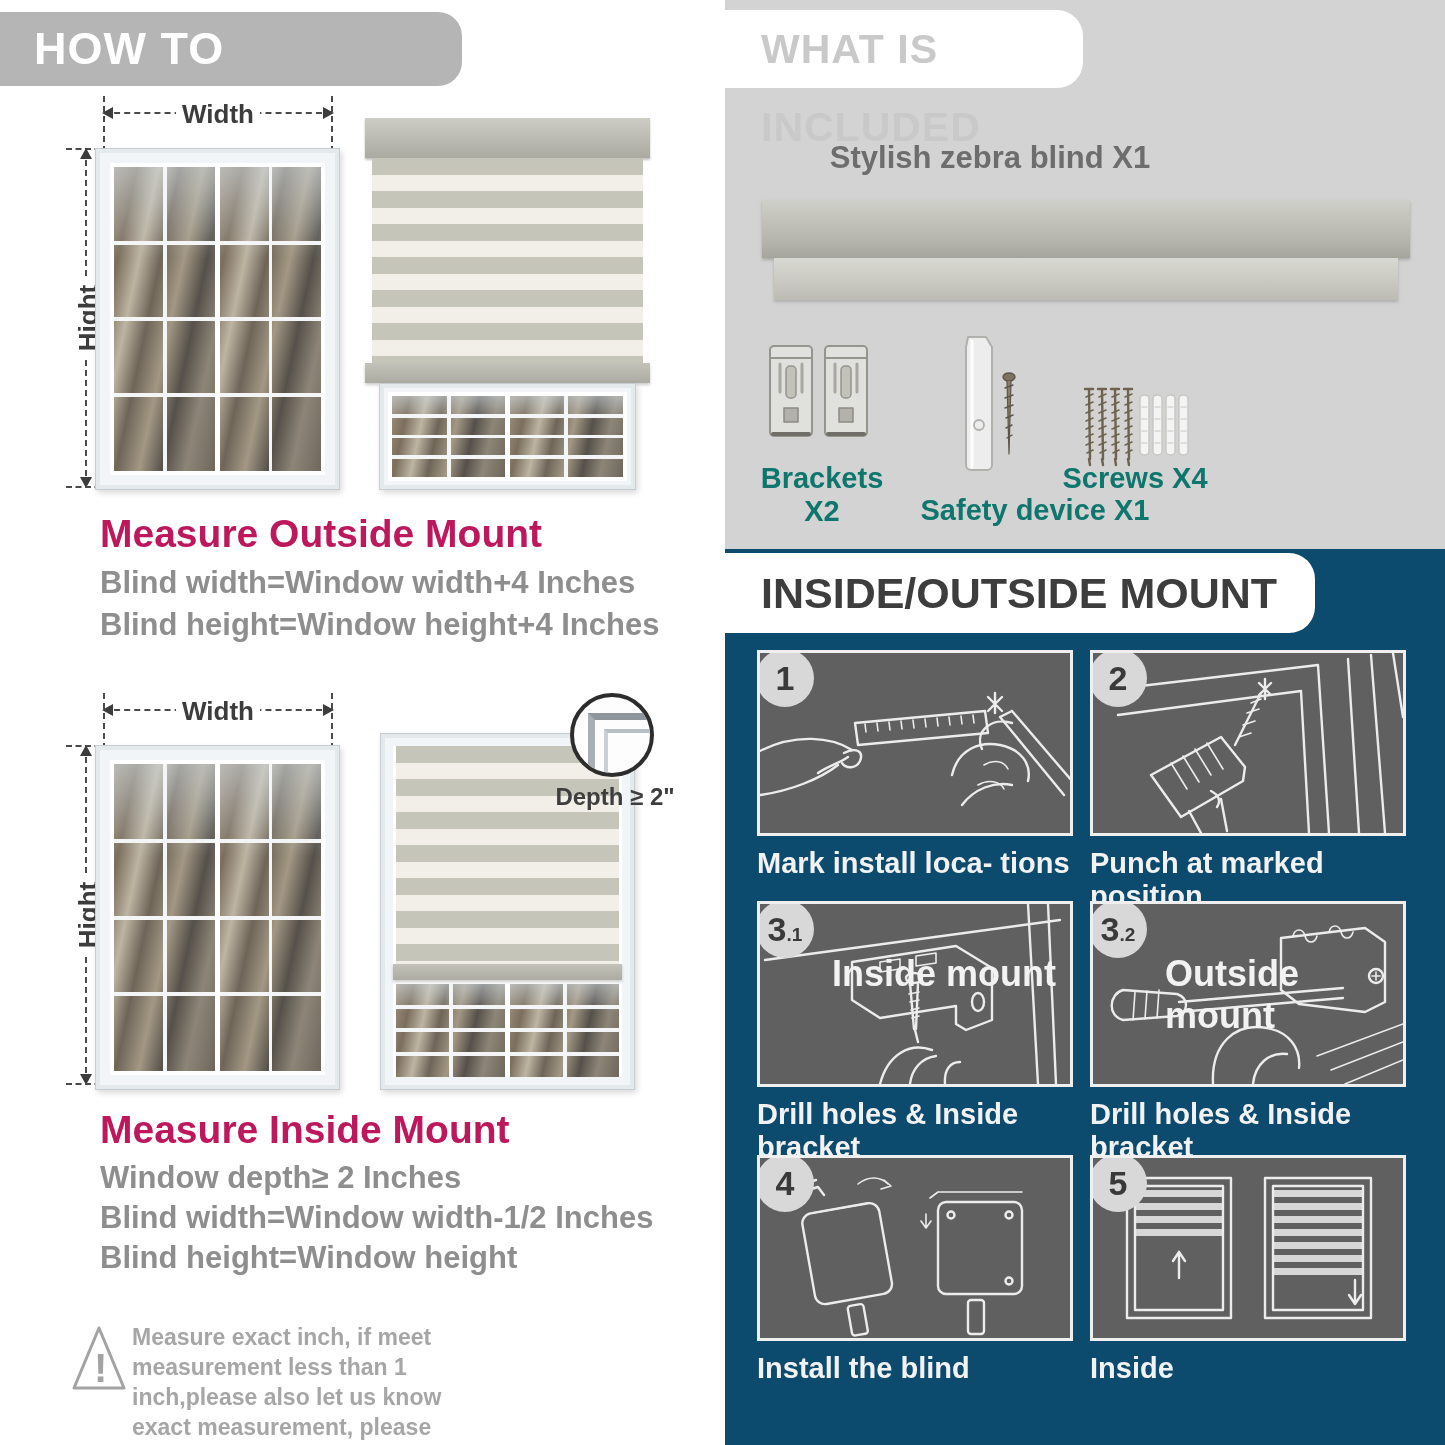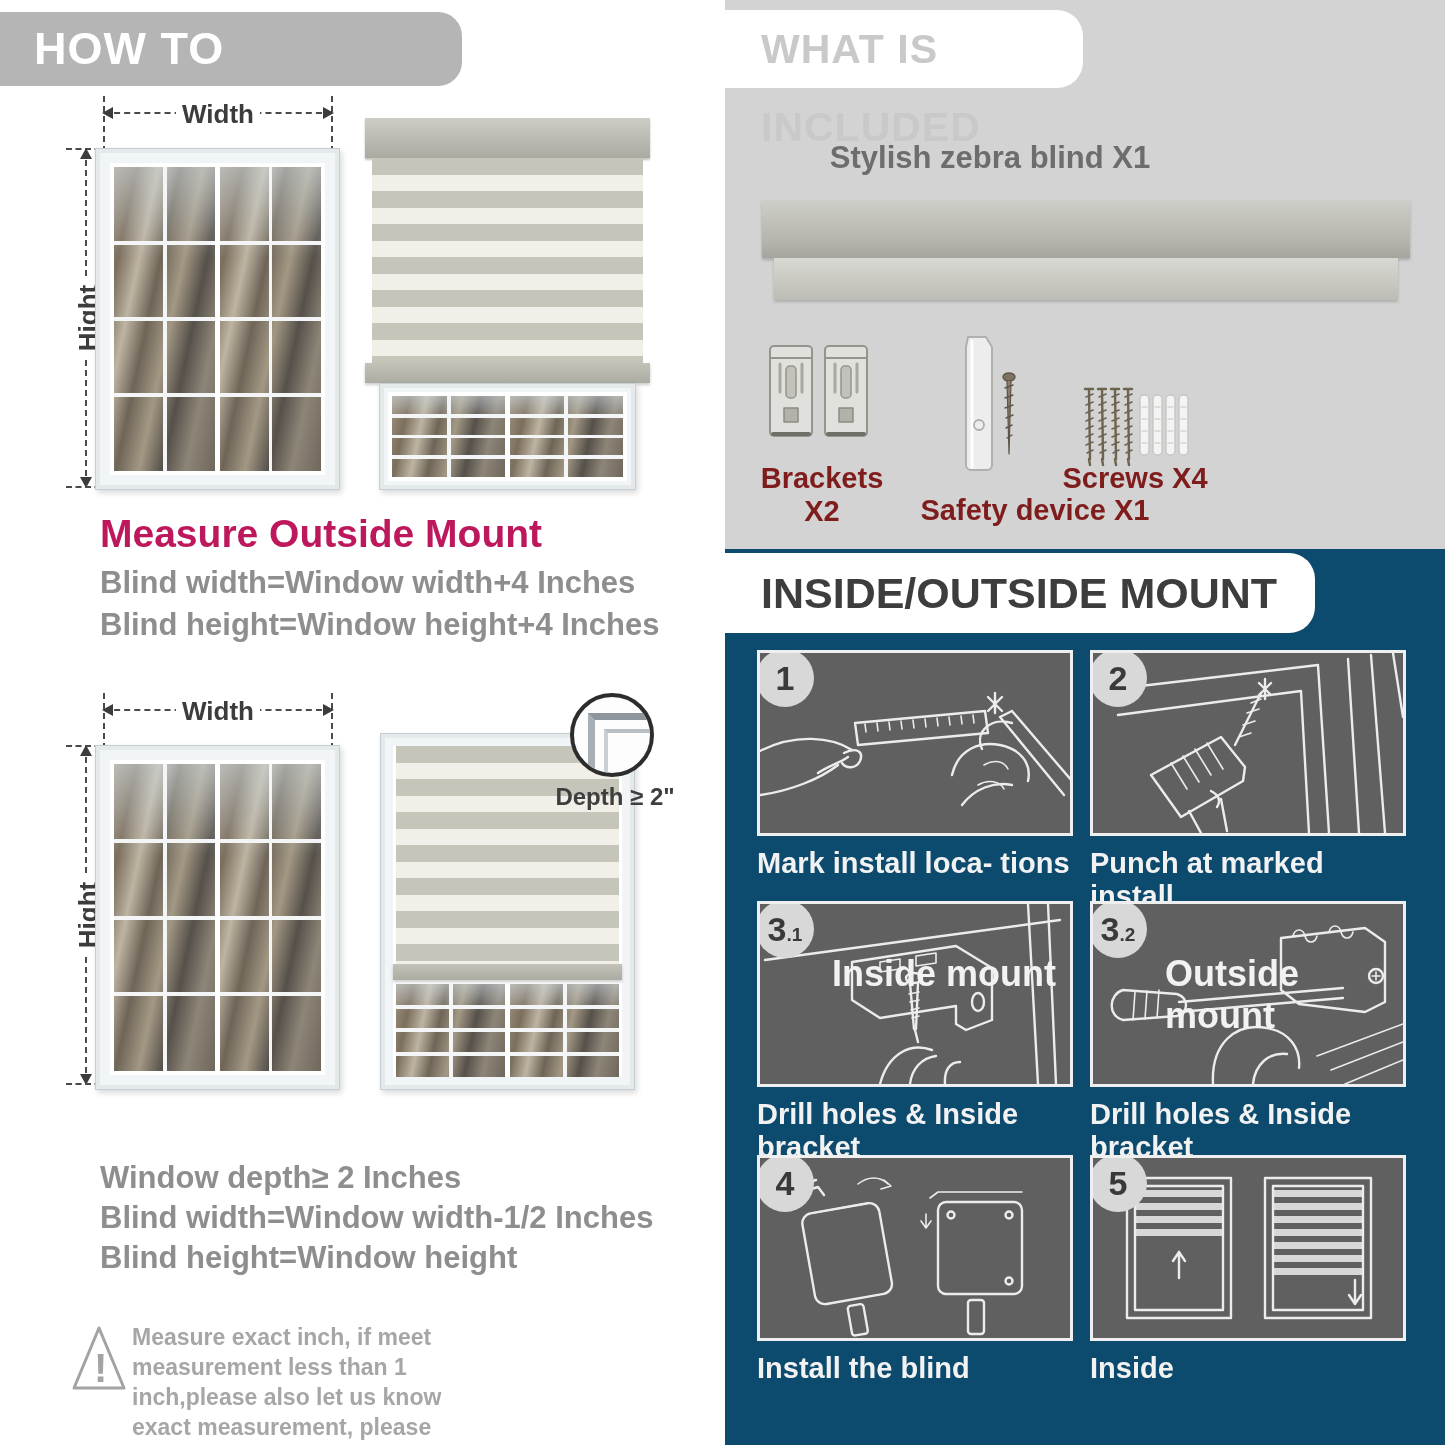--- a/index.html
+++ b/index.html
@@ -52,21 +52,21 @@
   .warn-bang{color:#a3a3a3;font-size:40px;}
 
   
   .right-top{left:725px;top:0;width:720px;height:549px;background:#d3d3d3;}
   .included-band{left:0;top:10px;width:358px;height:78px;background:#ffffff;border-radius:0 26px 26px 0;
                  color:#c9c9c9;font-size:41px;line-height:78px;padding-left:36px;box-sizing:border-box;letter-spacing:1px;}
   .blind-name{left:0;top:140px;width:530px;text-align:center;color:#6d6d6d;font-size:31px;}
   .rail-main{left:37px;top:200px;width:648px;height:58px;background:linear-gradient(180deg,#cfcfc9 0%,#b5b5ad 70%,#a5a59d 100%);
              box-shadow:0 2px 3px rgba(0,0,0,.2);}
   .rail-lip{left:49px;top:258px;width:624px;height:42px;background:linear-gradient(180deg,#d9d9d3,#bcbcb4);box-shadow:0 2px 3px rgba(0,0,0,.18);}
-  .item-label{color:#7f1d1d;font-size:29px;text-align:center;}
+  .item-label{color:#0f766e;font-size:29px;text-align:center;}
 
   
   .right-bottom{left:725px;top:549px;width:720px;height:896px;background:#0c4a6e;}
   .mount-band{left:0;top:4px;width:590px;height:80px;background:#ffffff;border-radius:0 26px 26px 0;
               color:#3d3d3d;font-size:43px;line-height:80px;padding-left:36px;box-sizing:border-box;}
   .panel{position:absolute;width:316px;}
   .panel-box{position:relative;height:186px;border:3px solid #efefef;background:#606060;box-sizing:border-box;overflow:hidden;}
   .badge{position:absolute;left:-4px;top:-4px;width:58px;height:58px;border-radius:50%;background:#d8d8d8;
          color:#3a3a3a;display:flex;align-items:center;justify-content:center;font-size:34px;}
   .badge .sub{font-size:19px;margin-top:12px;}
@@ -164,20 +164,21 @@
       </div>
     </div>
 
     <div class="abs magnifier" style="left:570px;top:0;">
       <div class="mag-l1"></div>
       <div class="mag-l2"></div>
     </div>
     <div class="abs depth-label" style="left:540px;top:90px;width:150px;">Depth ≥ 2"</div>
   </div>
 
+  <div class="abs sec-title" style="left:100px;top:1108px;">Measure Inside Mount</div>
   <div class="abs sec-line" style="left:100px;top:1160px;">Window depth≥ 2 Inches</div>
   <div class="abs sec-line" style="left:100px;top:1200px;">Blind width=Window width-1/2 Inches</div>
   <div class="abs sec-line" style="left:100px;top:1240px;">Blind height=Window height</div>
 
   <div class="abs" style="left:70px;top:1318px;width:400px;height:90px;">
     <svg class="abs" width="58" height="76" viewBox="0 0 58 76" style="left:0;top:2px;">
       <path d="M29,8 L54,68 L4,68 Z" fill="none" stroke="#a3a3a3" stroke-width="3" stroke-linejoin="round"></path>
     </svg>
     <span class="abs warn-bang" style="left:24px;top:28px;">!</span>
     <div class="abs warn-text" style="left:62px;top:4px;width:330px;">Measure exact inch, if meet measurement less than 1 inch,please also let us know exact measurement, please do not leave it</div>
@@ -303,21 +304,21 @@
           <path d="M58,122 L128,84 L152,114 L150,128 L88,164 Z"></path>
           <path class="thin" d="M78,110 l16,26 M90,103 l16,26 M102,96 l16,26 M114,90 l16,26"></path>
           <path d="M96,158 L108,180 M128,146 L134,178"></path>
           <path d="M118,138 c8,4 10,10 6,16"></path>
         </svg>
         <div class="badge">
           <span>2</span>
             <span class="sub"></span>
         </div>
       </div>
-      <div class="caption">Punch at  marked install</div>
+      <div class="caption">Punch at  marked position</div>
     </div>
 
     <div class="panel" style="left:32px;top:352px;">
       <div class="panel-box">
         <svg class="lineart" viewBox="0 0 310 180">
           <path d="M5,56 L300,16"></path>
           <path d="M268,0 L278,180 M288,0 L296,180"></path>
           <path d="M92,58 L196,42 L232,64 L232,116 L206,126 L196,120 L196,102 L120,114 L92,96 Z"></path>
           <path class="thin" d="M120,58 l20,-3 v10 l-20,3 Z M156,52 l20,-3 v10 l-20,3 Z"></path>
           <ellipse cx="218" cy="98" rx="6" ry="9"></ellipse>

